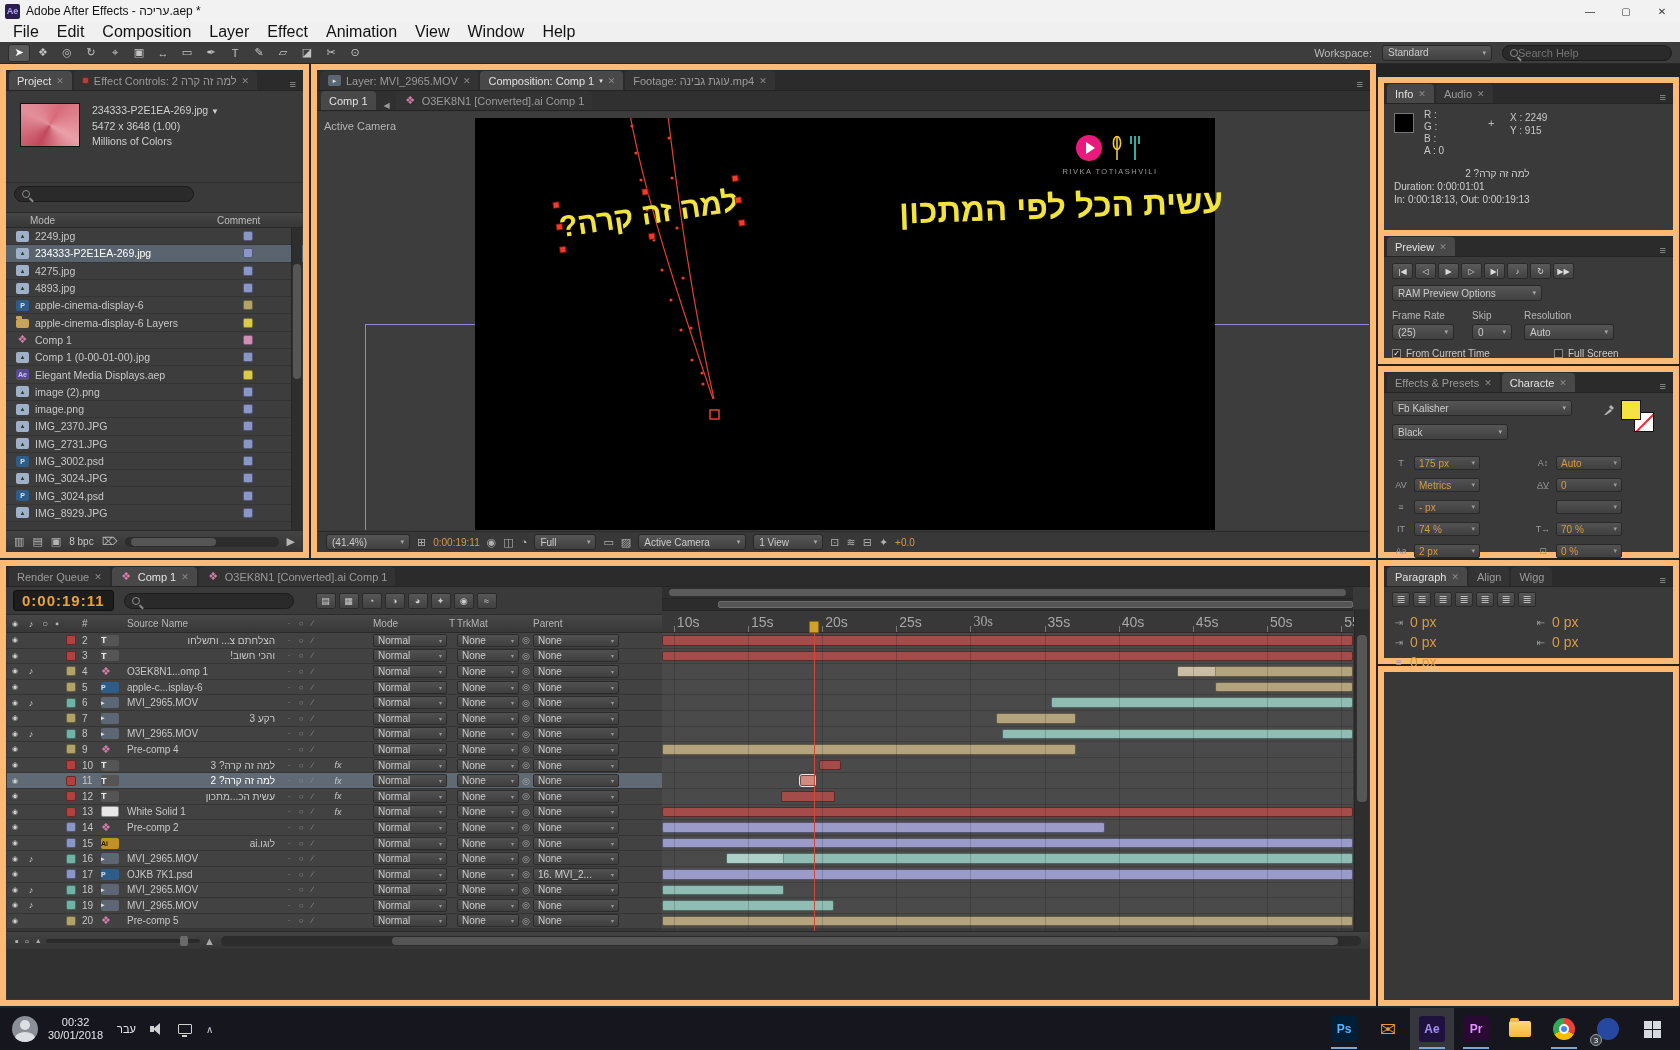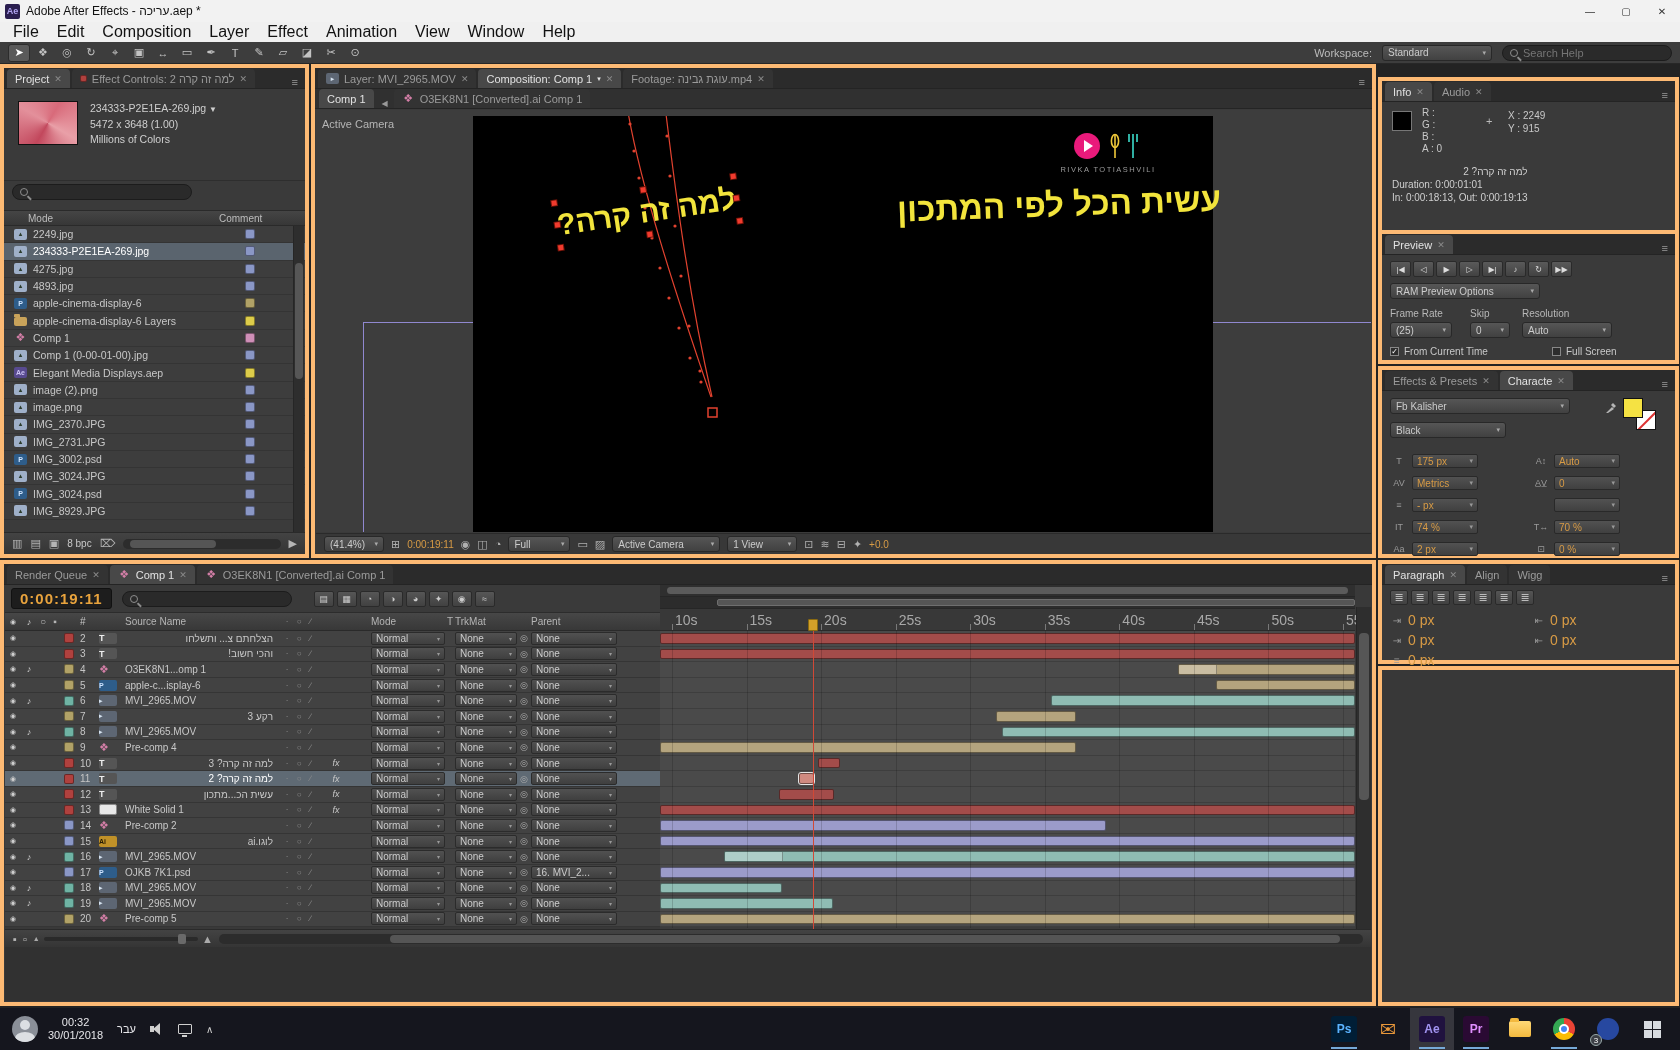--- a/index.html
+++ b/index.html
@@ -1,30 +1,30 @@
 <!DOCTYPE html>
 <html><head>
 <meta charset="utf-8">
 <style>
 *{margin:0;padding:0;box-sizing:border-box}
 html,body{width:1680px;height:1050px;overflow:hidden}
 body{position:relative;background:#232323;font-family:"Liberation Sans","DejaVu Sans",sans-serif;font-size:11px;color:#c8c8c8}
-.panel{position:absolute;background:#3a3a3a;border:4px solid #fdba74}
+.panel{position:absolute;background:#3a3a3a;border:6px solid #fdba74}
 .tabbar{height:21px;background:#2b2b2b;display:flex;align-items:flex-end;padding-left:3px;border-bottom:1px solid #242424}
 .tab{height:19px;padding:0 8px;background:#333;color:#9b9b9b;border-radius:4px 4px 0 0;margin-right:2px;display:flex;align-items:center;gap:5px;font-size:11px;white-space:nowrap;max-width:240px;overflow:hidden}
 .tab.active{background:#484848;color:#e2e2e2}
 .tab .x{color:#8a8a8a;font-size:9px;font-style:normal}
 .panelmenu{margin-left:auto;color:#9a9a9a;padding:0 7px;font-size:11px}
 .dd{background:linear-gradient(#565656,#414141);border:1px solid #282828;border-radius:3px;color:#ccc;height:16px;display:inline-flex;align-items:center;gap:5px;padding:0 5px;font-size:10px;white-space:nowrap}
 .dd .arr{font-size:7px;color:#aaa;margin-left:auto}
 .hot{color:#d89b45}
 .mag{width:8px;height:8px;border:1.5px solid #8d8d8d;border-radius:50%;display:inline-block;position:relative;flex:none}
 .mag::after{content:"";position:absolute;width:5px;height:1.5px;background:#8d8d8d;transform:rotate(45deg);left:6px;top:8px}
 input{background:transparent;border:none;outline:none;color:#ddd;font:inherit;width:100%}
-.field{background:#2a2a2a;border:1px solid #1c1c1c;border-radius:9px;display:flex;align-items:center;gap:5px;padding:0 7px}
+.field{background:#2a2a2a;border:1px solid #1c1c1c;border-radius:9px;display:flex;align-items:center;padding:0 7px}
 .chip{width:10px;height:10px;border-radius:2px;display:inline-block;border:1px solid rgba(0,0,0,.4)}
 
 #titlebar{position:absolute;left:0;top:0;width:1680px;height:22px;background:#f2f2f2;color:#111;display:flex;align-items:center;font-size:12px}
 #titlebar .ae-badge{width:15px;height:15px;margin:0 6px 0 5px;background:#2a1e4f;color:#b2a4f2;font-size:9px;font-weight:bold;display:flex;align-items:center;justify-content:center;border-radius:2px}
 #winbtns{margin-left:auto;display:flex;height:100%}
 #winbtns span{width:36px;display:flex;align-items:center;justify-content:center;font-size:10px;color:#333}
 #menubar{position:absolute;left:0;top:22px;width:1680px;height:20px;background:#f0f0f0;color:#111;display:flex;align-items:center;padding-left:4px}
 .mitem{padding:0 9px;font-size:16px}
 #toolbar{position:absolute;left:0;top:42px;width:1680px;height:22px;background:#3d3d3d;border-bottom:1px solid #272727;display:flex;align-items:center;padding:0 8px;gap:4px}
 .tool{width:22px;height:18px;display:inline-flex;align-items:center;justify-content:center;color:#c3c3c3;font-size:11px;border-radius:3px}
@@ -456,21 +456,21 @@
                 <path d="M22 2 V10 M26 2 V10 M30 2 V10 M26 10 V26"></path>
               </g>
           </svg>
         </div>
         <div class="logo-text">RIVKA TOTIASHVILI</div>
       </div>
     </div>
     <div id="cam-label">Active Camera</div>
   </div>
   <div id="vstatus">
-    <span class="dd" style="width:60px">
+    <span class="dd" style="width:84px">
         <span>(41.4%)</span>
         <span class="arr">▾</span>
       </span>
     <span class="sicon">⊞</span>
     <span class="hot">0:00:19:11</span>
     <span class="sicon">◉</span>
     <span class="sicon">◫</span>
     <span class="sicon">◔</span>
     <span class="dd" style="width:62px">
         <span>Full</span>
@@ -1164,21 +1164,21 @@
       <div id="g-ruler">
           <span id="cti-handle" style="left: calc(21.9957% - 5px);"></span>
           <span class="rlab" style="left: 1.71674%;">10s</span>
           <i class="rtick" style="left: 1.71674%;"></i>
           <span class="rlab" style="left: 12.4464%;">15s</span>
           <i class="rtick" style="left: 12.4464%;"></i>
           <span class="rlab" style="left: 23.176%;">20s</span>
           <i class="rtick" style="left: 23.176%;"></i>
           <span class="rlab" style="left: 33.9056%;">25s</span>
           <i class="rtick" style="left: 33.9056%;"></i>
-          <span class="rlab" style="left: 44.6352%;">30s</span>
+          <span class="rlab" style="left: 44.6352%; font-family: Liberation Serif, serif;">30s</span>
           <i class="rtick" style="left: 44.6352%;"></i>
           <span class="rlab" style="left: 55.3648%;">35s</span>
           <i class="rtick" style="left: 55.3648%;"></i>
           <span class="rlab" style="left: 66.0944%;">40s</span>
           <i class="rtick" style="left: 66.0944%;"></i>
           <span class="rlab" style="left: 76.824%;">45s</span>
           <i class="rtick" style="left: 76.824%;"></i>
           <span class="rlab" style="left: 87.5536%;">50s</span>
           <i class="rtick" style="left: 87.5536%;"></i>
           <span class="rlab" style="left: 98.2833%;">55s</span>

